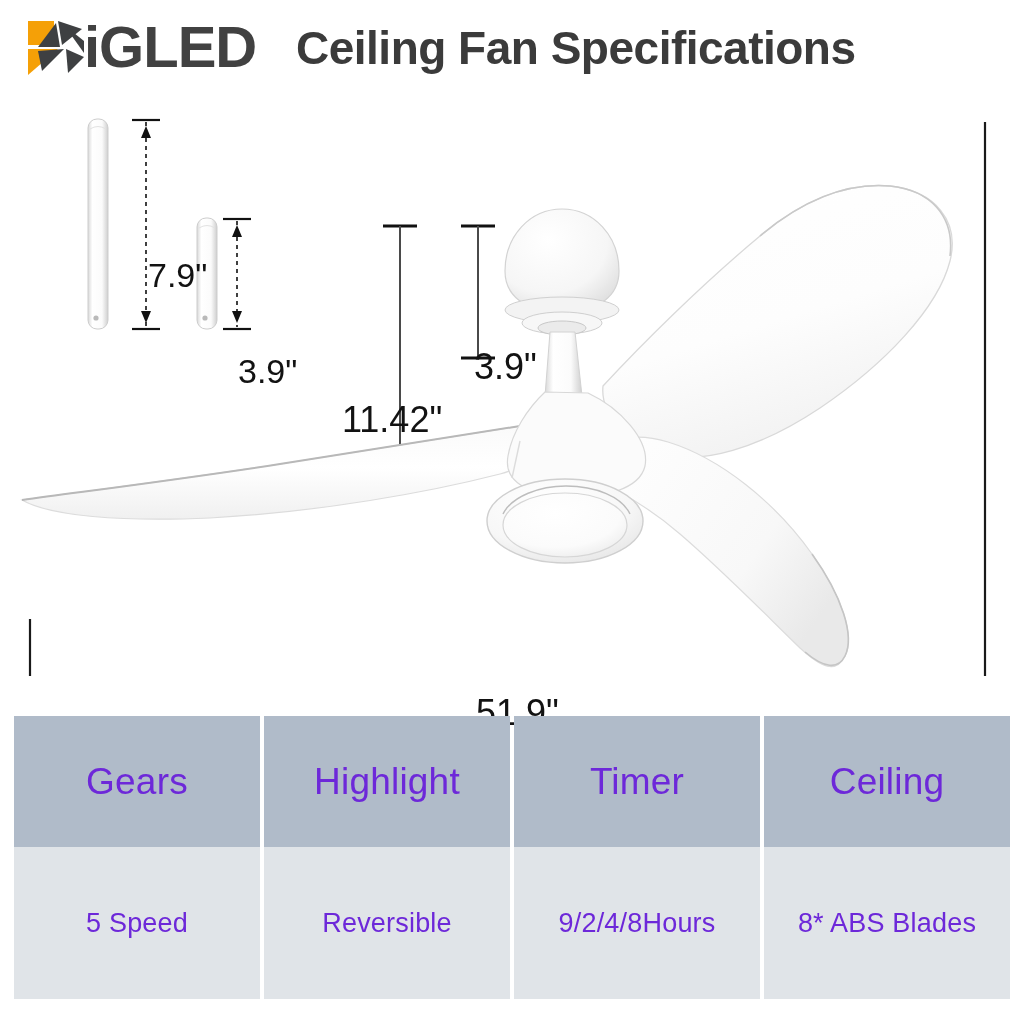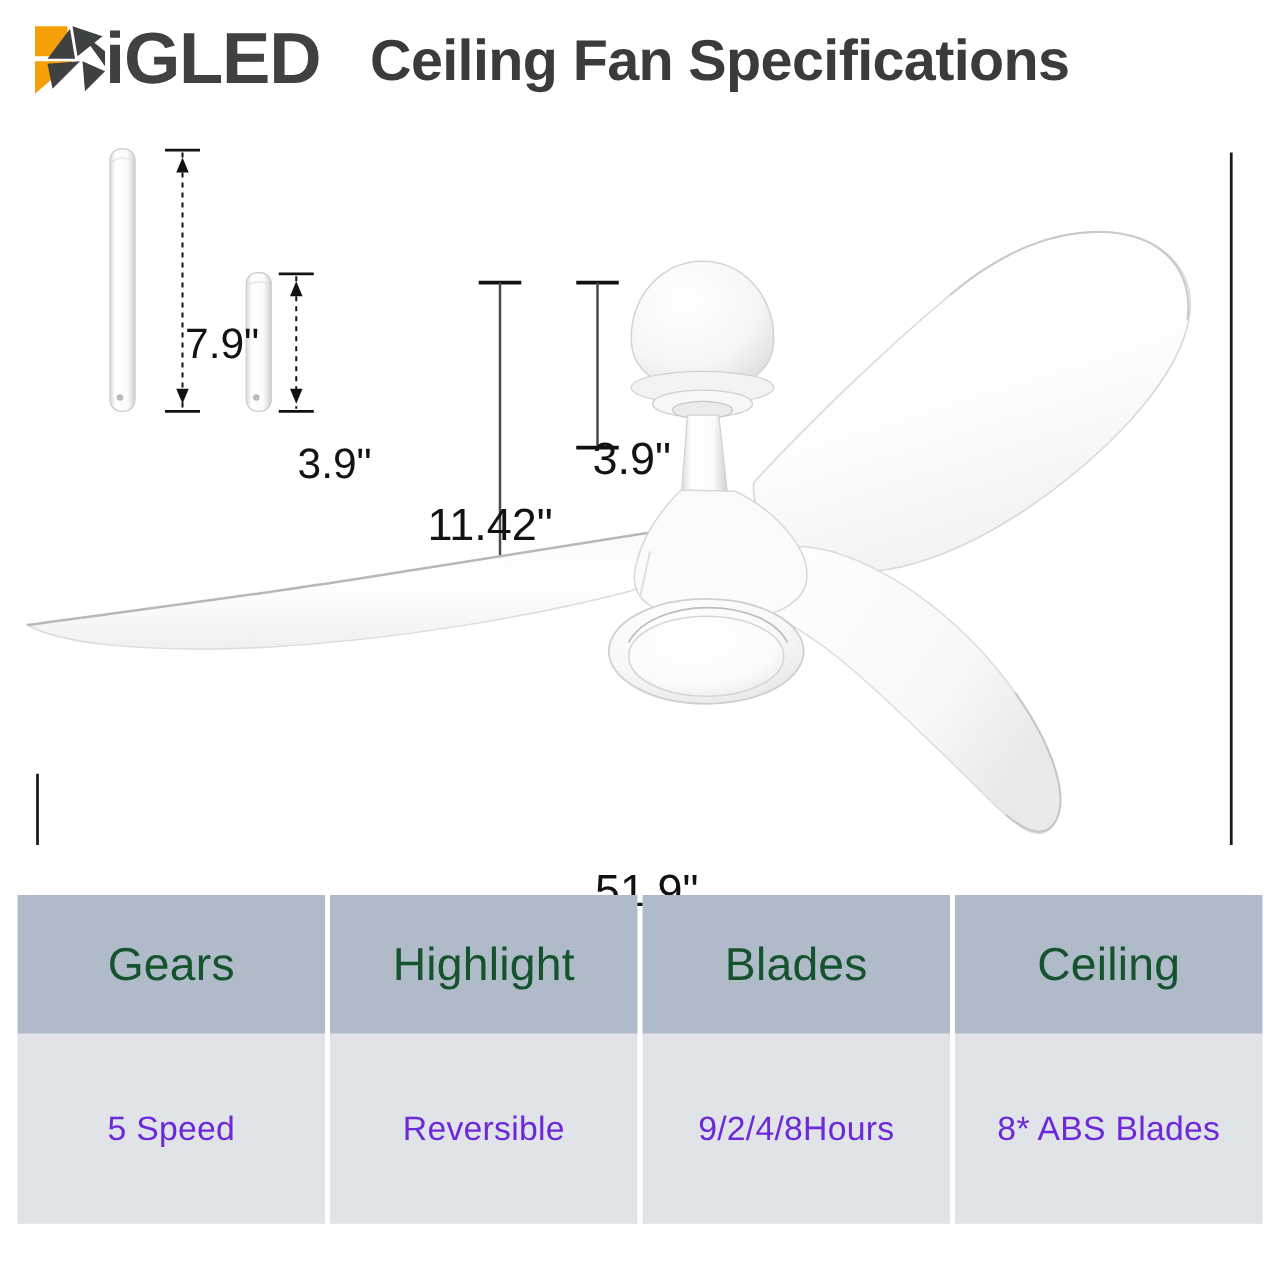--- a/index.html
+++ b/index.html
@@ -76,23 +76,23 @@
     width: 996px;
     display: flex;
     gap: 4px;
   }
   .spec-col {
     flex: 1 1 0;
     display: flex;
     flex-direction: column;
   }
   .spec-head {
-    height: 111px;
+    height: 131px;
     background: #b0bbc9;
-    color: #14532d;
+    color: #6d28d9;
     display: flex;
     align-items: center;
     justify-content: center;
     font-size: 37px;
     font-weight: normal;
     letter-spacing: 0.2px;
   }
   .spec-cell {
     height: 152px;
     background: #e0e4e8;
@@ -278,21 +278,21 @@
     <div class="spec-head">Gears</div>
     <div class="spec-cell">5 Speed</div>
   </div>
 
   <div class="spec-col">
     <div class="spec-head">Highlight</div>
     <div class="spec-cell">Reversible</div>
   </div>
 
   <div class="spec-col">
-    <div class="spec-head">Blades</div>
+    <div class="spec-head">Timer</div>
     <div class="spec-cell">9/2/4/8Hours</div>
   </div>
 
   <div class="spec-col">
     <div class="spec-head">Ceiling</div>
     <div class="spec-cell">8* ABS Blades</div>
   </div>
 </div>
 
 </body></html>

